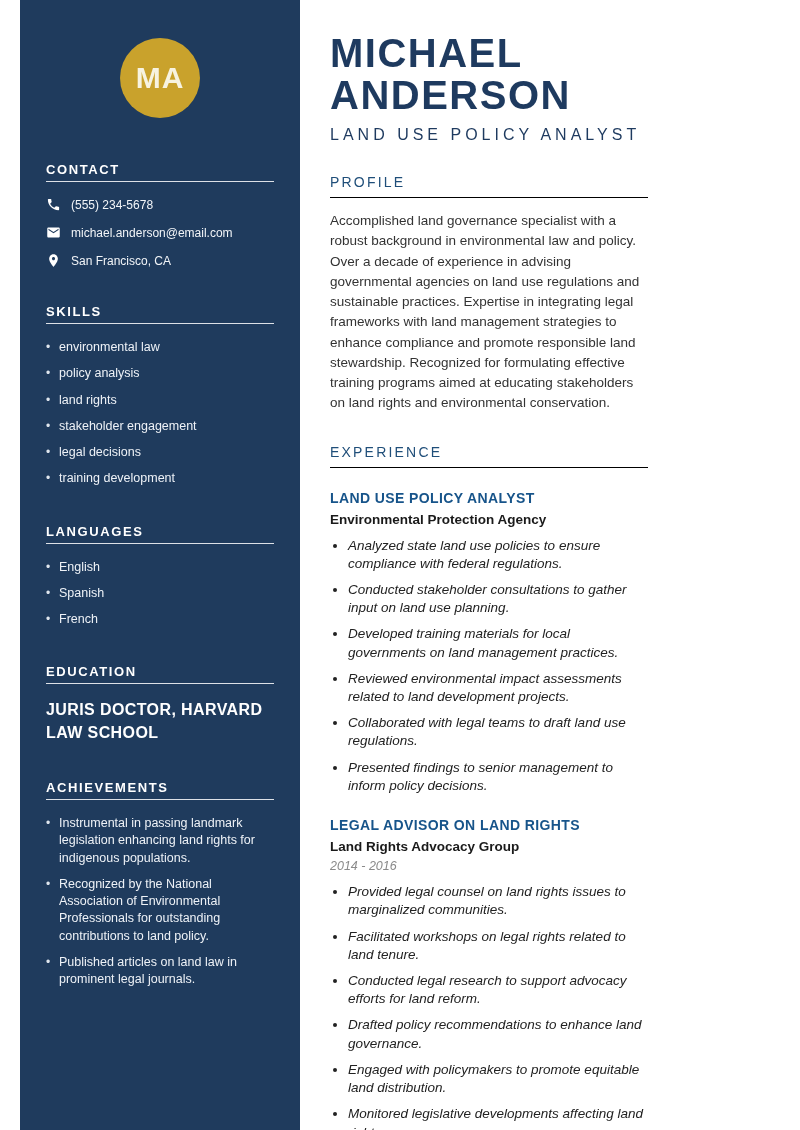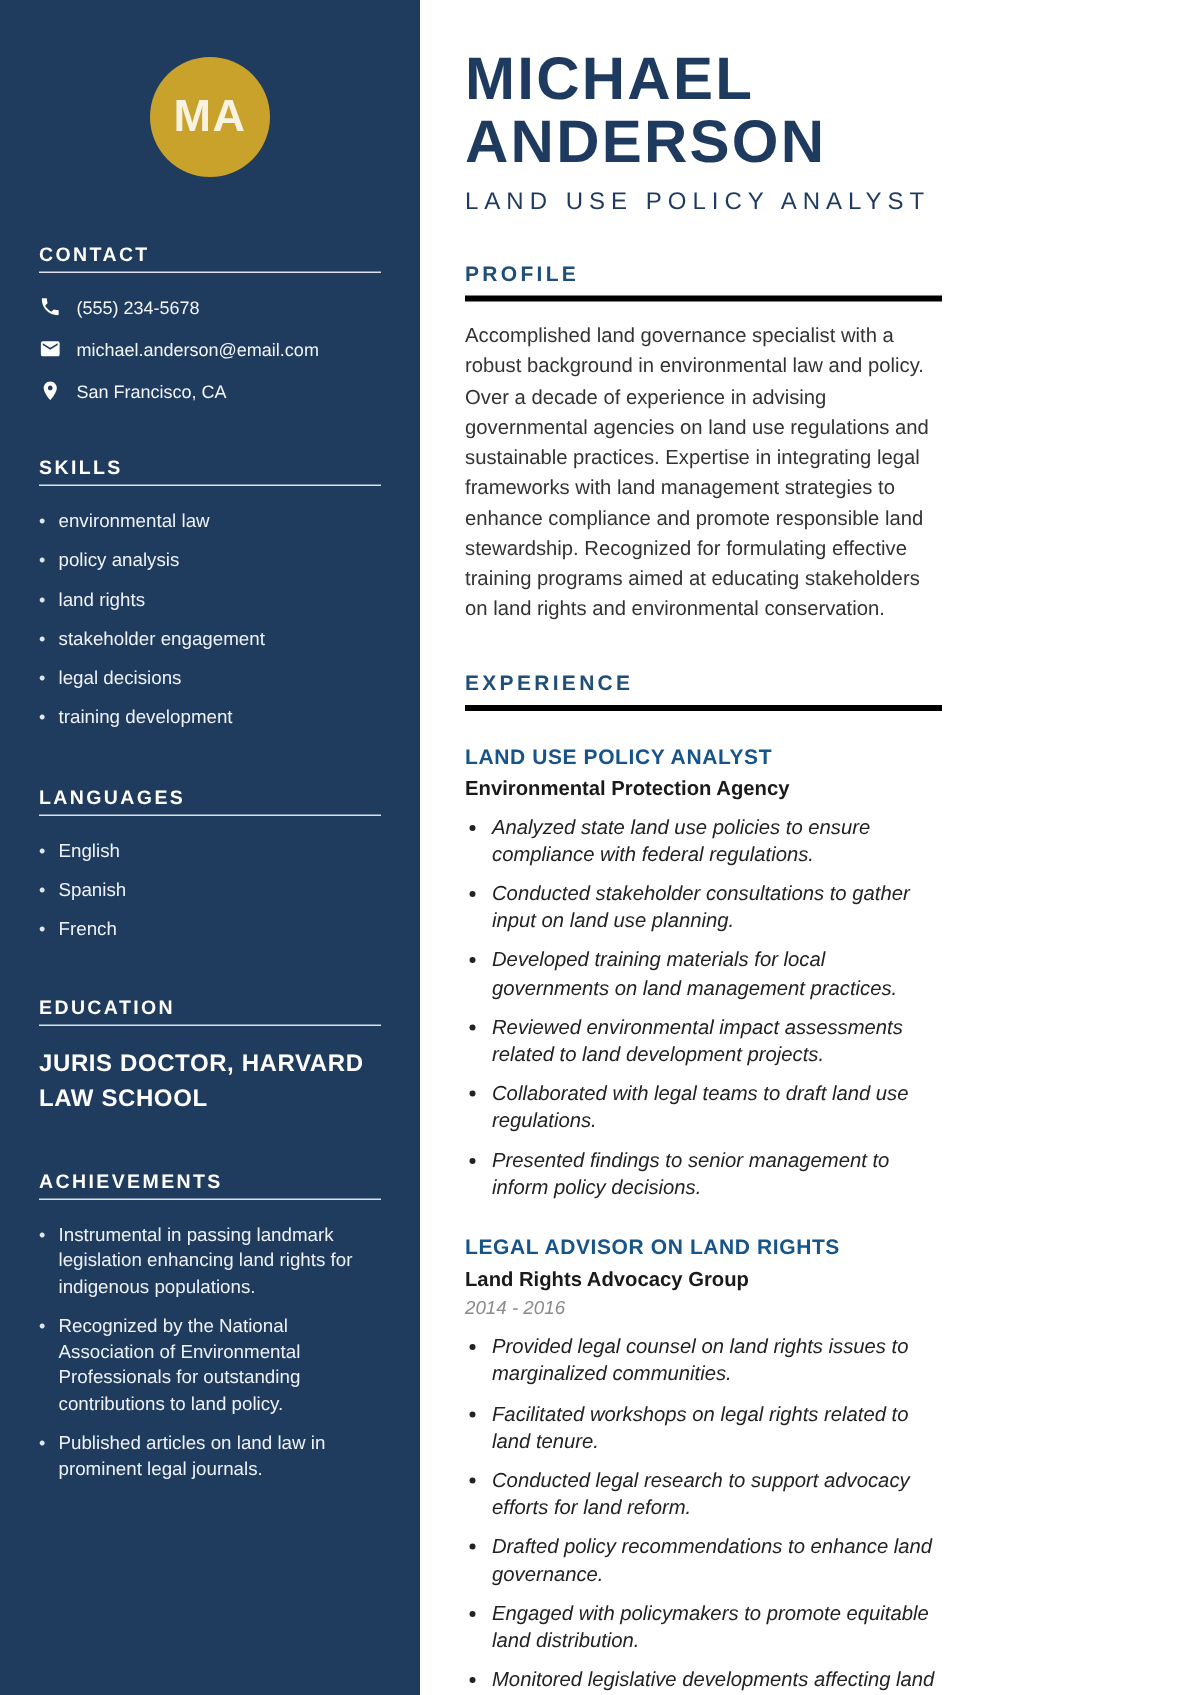--- a/index.html
+++ b/index.html
@@ -7,20 +7,21 @@
   body {
     font-family: "Liberation Sans", sans-serif;
     background: #ffffff;
   }
   .page {
     width: 656px;
     height: 1130px;
     display: flex;
     overflow: hidden;
     background: #0f172a;
+    margin-left: 20px;
   }
   
   .sidebar {
     width: 280px;
     min-width: 280px;
     height: 1130px;
     background: #1f3b5d;
     color: #ffffff;
     padding: 38px 26px 30px 26px;
   }
@@ -73,24 +74,24 @@
   }
   .name {
     font-size: 40px; font-weight: bold; color: #1e3a5f;
     letter-spacing: 1.5px; line-height: 1.05;
   }
   .headline {
     font-size: 16px; color: #1e3a5f; letter-spacing: 4px;
     margin-top: 10px; font-weight: normal;
   }
   .main-heading {
-    font-size: 14px; font-weight: bold; color: #1f4e79;
+    font-size: 14px; font-weight: normal; color: #1f4e79;
     letter-spacing: 2.2px; text-transform: uppercase;
     margin-top: 30px; padding-bottom: 7px;
-    border-bottom: 4px solid #000000;
+    border-bottom: 1px solid #000000;
   }
   .profile-text {
     margin-top: 13px;
     font-size: 13.5px; line-height: 1.5; color: #333333;
   }
   .job { margin-top: 22px; }
   .job-title {
     font-size: 14px; font-weight: bold; color: #17548a;
     letter-spacing: 0.4px; text-transform: uppercase;
   }

